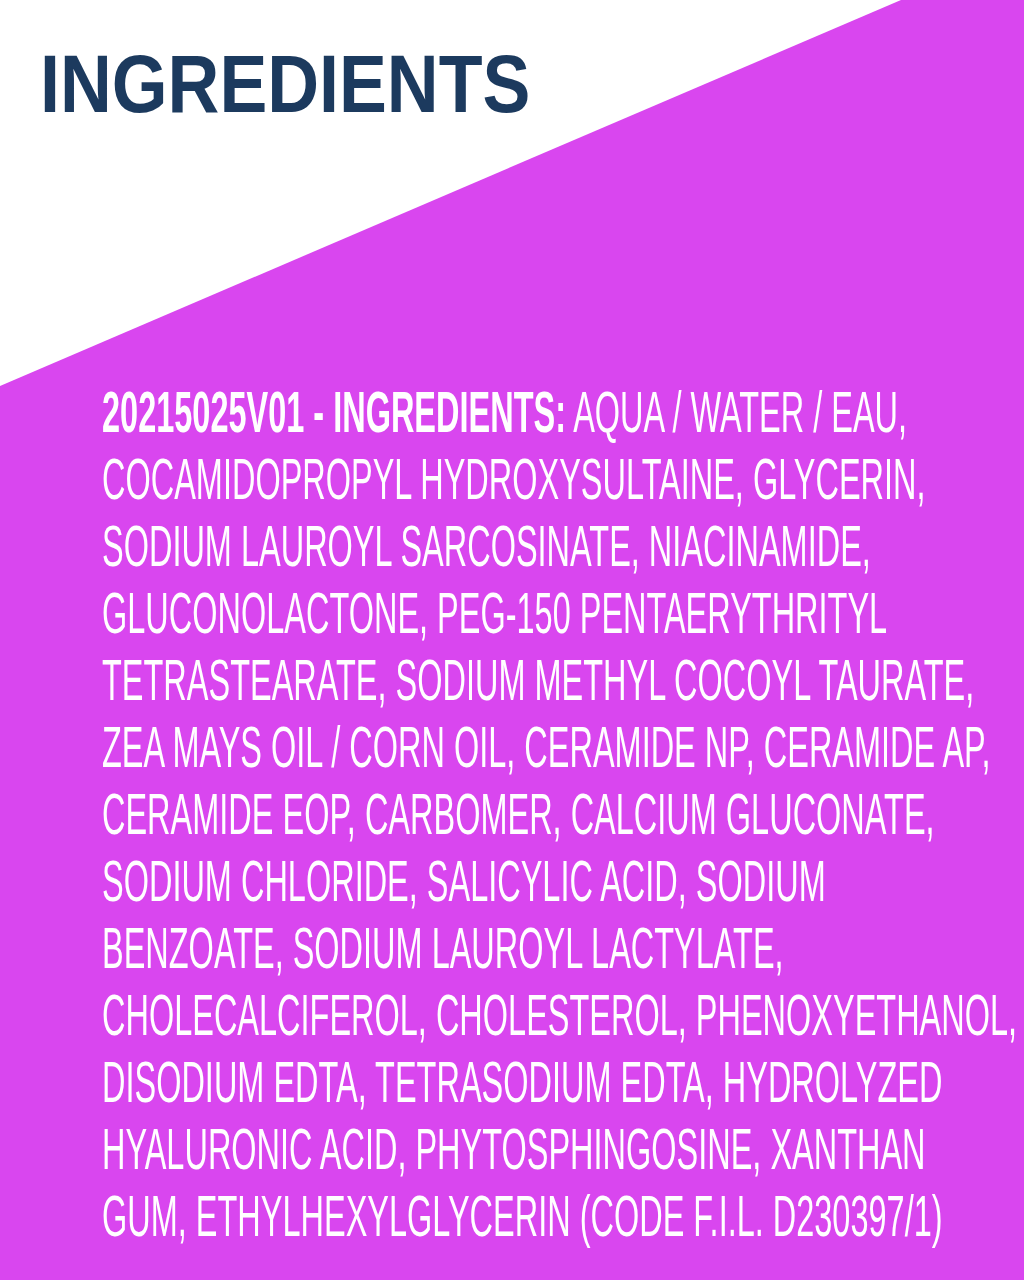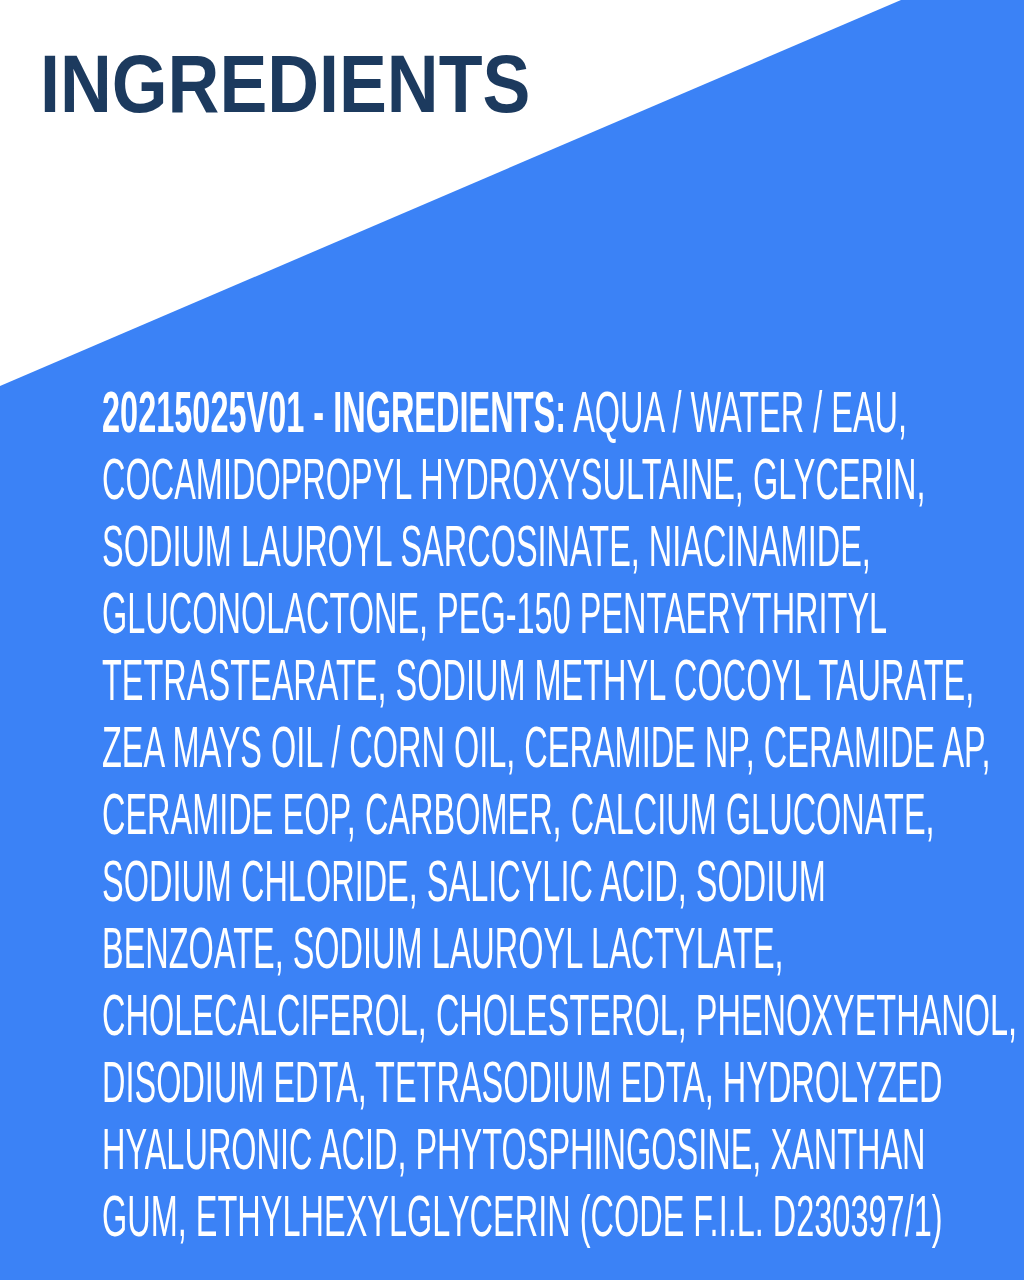--- a/index.html
+++ b/index.html
@@ -57,21 +57,21 @@
   .line {
     white-space: pre;
   }
   .bold {
     font-weight: 700;
   }
 </style>
 </head>
 <body>
 
-<div class="canvas" style="background: #3b82f6;">
+<div class="canvas" style="background: #d946ef;">
   <div class="white-wedge"></div>
 
   <h1 class="heading" style="color: rgb(28, 58, 94);">INGREDIENTS</h1>
 
   <div class="body-text" style="color: rgb(255, 255, 255);">
     <div class="line"><span class="bold">20215025V01 - INGREDIENTS:</span><span> AQUA / WATER / EAU,</span></div>
     <div class="line">COCAMIDOPROPYL HYDROXYSULTAINE, GLYCERIN,</div>
     <div class="line">SODIUM LAUROYL SARCOSINATE, NIACINAMIDE,</div>
     <div class="line">GLUCONOLACTONE, PEG-150 PENTAERYTHRITYL</div>
     <div class="line">TETRASTEARATE, SODIUM METHYL COCOYL TAURATE,</div>

